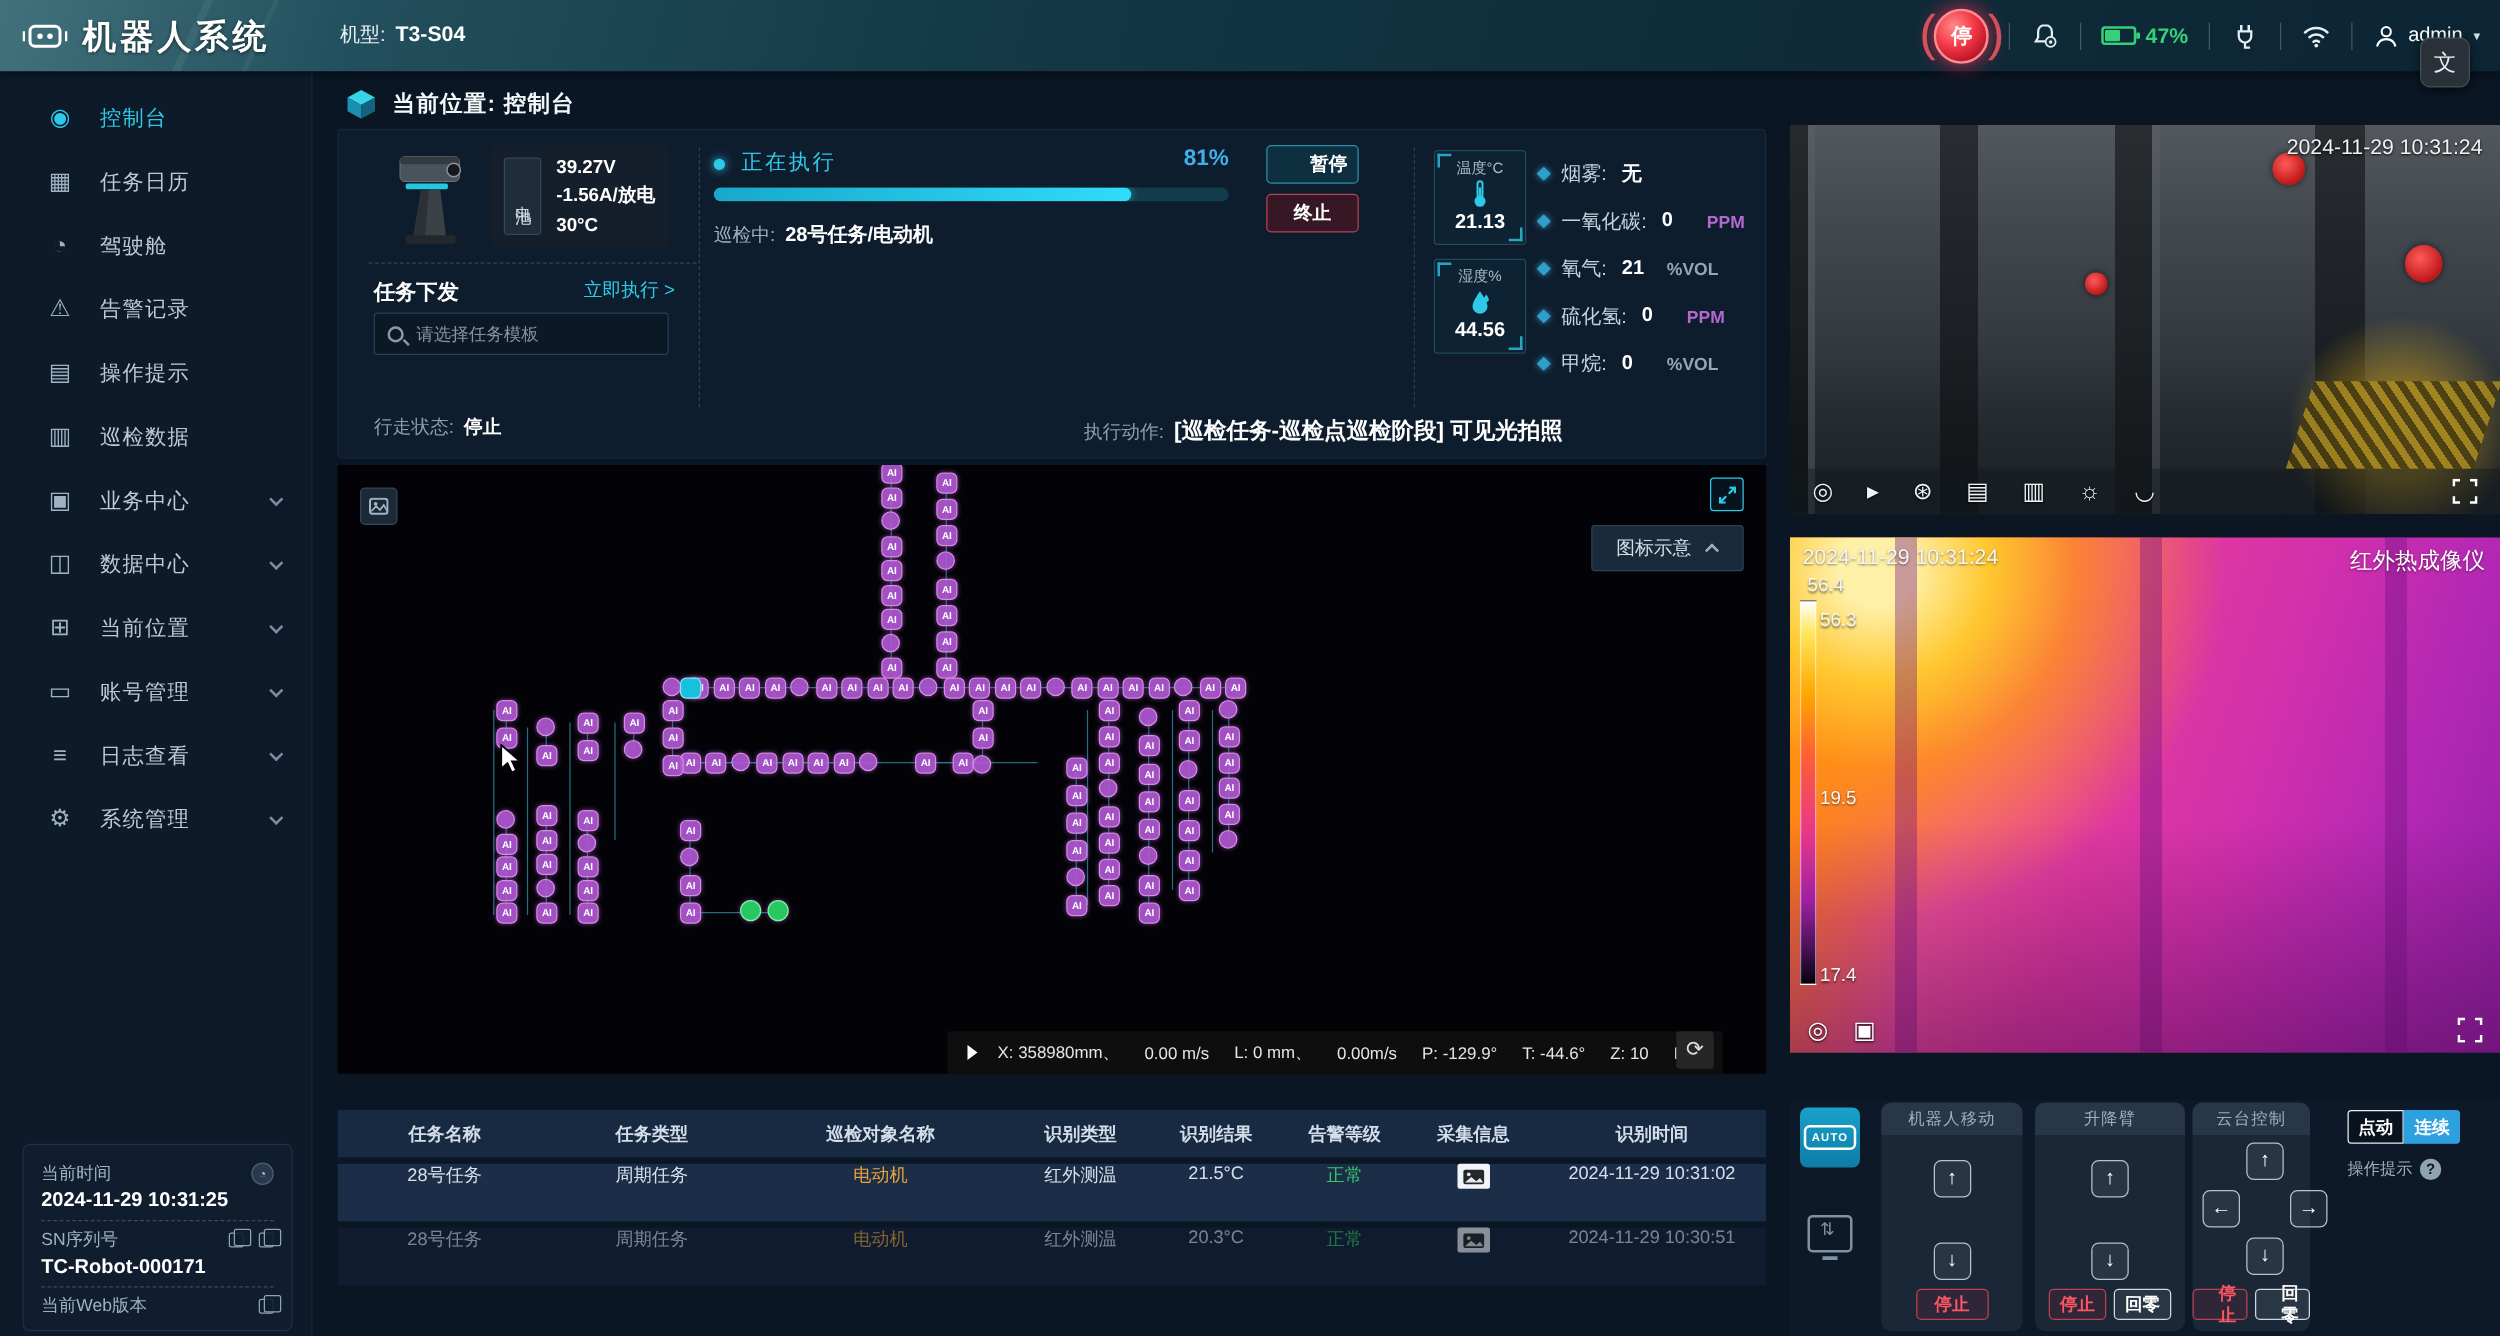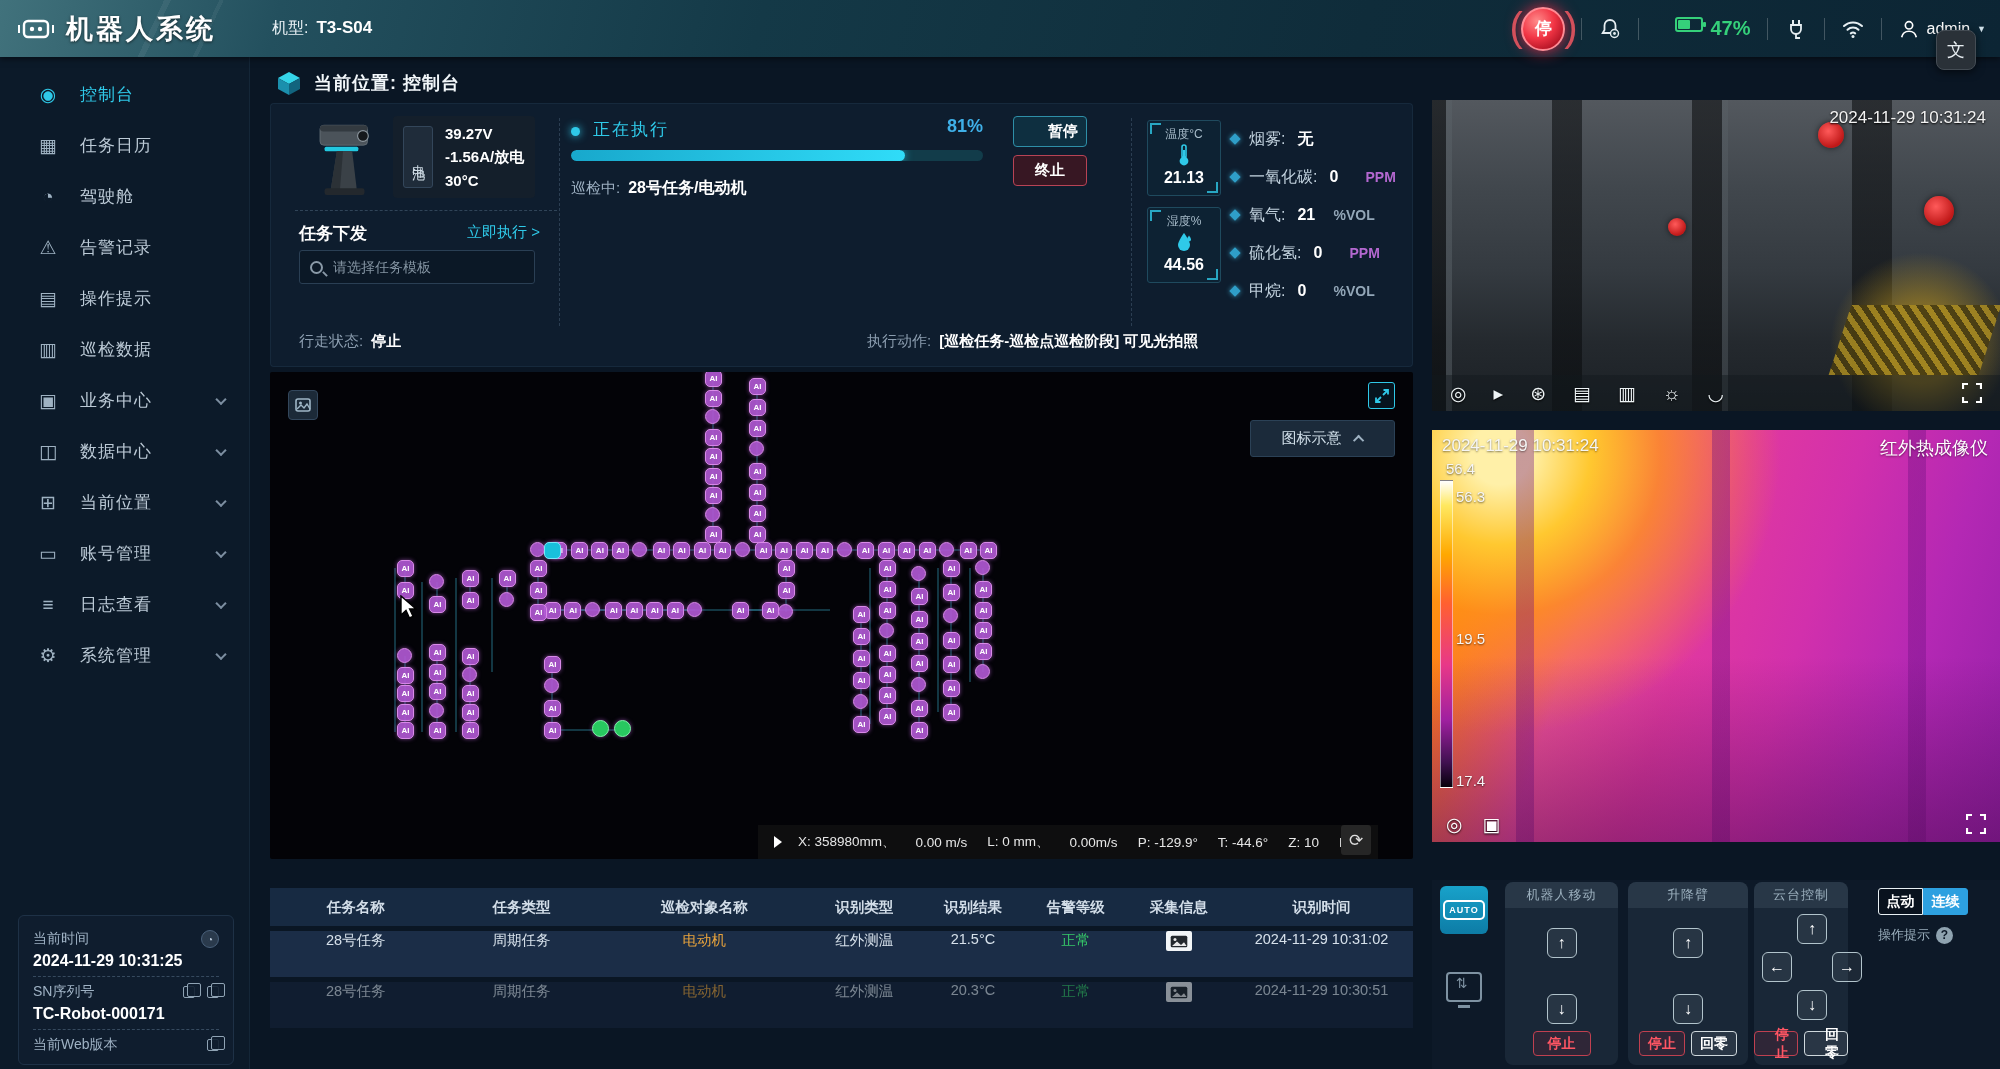--- a/index.html
+++ b/index.html
@@ -19,21 +19,21 @@
   .model b{margin-left:8px;font-size:17px;color:#fff;}
   .top-right{position:absolute;right:14px;top:0;height:57px;display:flex;align-items:center;gap:16px;}
   .tdiv{width:1px;height:22px;background:rgba(255,255,255,.22);}
   .stop-btn{position:relative;width:44px;height:44px;border-radius:50%;
     background:radial-gradient(circle at 35% 30%,#ff8a8a,#f23545 45%,#a80f20 85%);
     border:2px solid #ff8a94;box-shadow:0 0 16px rgba(255,40,70,.85);
     display:flex;align-items:center;justify-content:center;font-size:17px;font-weight:bold;color:#fff;cursor:pointer;}
   .stop-btn::before,.stop-btn::after{position:absolute;top:50%;transform:translateY(-54%);font-size:40px;color:rgba(255,90,100,.8);font-weight:normal;}
   .stop-btn::before{content:"(";left:-14px;}
   .stop-btn::after{content:")";right:-14px;}
-  .bat{display:flex;align-items:flex-start;gap:7px;color:#35d07a;font-size:20px;font-weight:bold;margin-left:20px;}
+  .bat{display:flex;align-items:center;gap:7px;color:#35d07a;font-size:17px;font-weight:bold;}
   .bat-shell{position:relative;width:28px;height:15px;border:2px solid #35d07a;border-radius:3px;}
   .bat-shell::after{content:"";position:absolute;right:-5px;top:3px;width:3px;height:5px;background:#35d07a;border-radius:1px;}
   .bat-fill{position:absolute;left:1px;top:1px;bottom:1px;background:#35d07a;border-radius:1px;}
   .ticon{width:24px;height:24px;color:#e6eef2;}
   .admin{display:flex;align-items:center;gap:7px;color:#fff;font-size:16px;cursor:pointer;}
   .caret{font-size:9px;color:#cfe0e8;}
   .translate{position:absolute;right:24px;top:30px;width:40px;height:40px;border-radius:8px;
     background:#2a3138;border:1px solid #444c54;box-shadow:0 2px 8px rgba(0,0,0,.6);
     display:flex;align-items:center;justify-content:center;font-size:18px;color:#e8eef2;z-index:60;cursor:pointer;}
 
@@ -90,21 +90,21 @@
   .btn-pause{left:742px;top:12px;background:#0e2f40;border:1px solid #2e8fa8;padding-left:26px;}
   .btn-stop{left:742px;top:51px;background:#371723;border:1px solid #b84355;}
   .cards{position:absolute;left:306px;top:118px;display:flex;gap:15px;}
   .card{position:relative;width:119px;height:84px;border-radius:3px;overflow:hidden;text-align:center;}
   .card::before{content:"";position:absolute;left:0;top:0;border-style:solid;border-width:13px 13px 0 0;border-color:var(--c) transparent transparent transparent;opacity:.9;}
   .card .cval{margin-top:16px;font-size:23px;font-weight:bold;color:var(--c);letter-spacing:1px;}
   .card .clab{margin-top:9px;font-size:12px;color:var(--c);opacity:.8;}
   .walk-row{position:absolute;left:28px;top:228px;font-size:15px;color:#8a9cae;}
   .walk-row b{color:#fff;margin-left:8px;font-size:15px;}
   .act-row{position:absolute;left:596px;top:228px;font-size:15px;color:#8a9cae;}
-  .act-row b{color:#fff;margin-left:8px;font-size:15px;}
+  .act-row b{color:#fff;margin-left:8px;font-size:18px;}
   
   .env-box{position:absolute;width:74px;height:76px;background:#0d2233;border:1px solid #1f4a5e;border-radius:3px;text-align:center;}
   .env-box::after{content:"";position:absolute;right:2px;bottom:2px;width:9px;height:9px;border-right:2px solid #2fc9e8;border-bottom:2px solid #2fc9e8;opacity:.8;}
   .env-box::before{content:"";position:absolute;left:2px;top:2px;width:9px;height:9px;border-left:2px solid #2fc9e8;border-top:2px solid #2fc9e8;opacity:.8;}
   .env-lab{margin-top:5px;font-size:12px;color:#a8bcCA;color:#a8bcca;}
   .env-val{font-size:16px;font-weight:bold;color:#fff;margin-top:2px;}
   .env-ico{height:24px;display:flex;align-items:center;justify-content:center;color:#2fc9e8;}
   .gas-list{position:absolute;left:960px;top:16px;}
   .gas-item{display:flex;align-items:center;height:38px;font-size:16px;}
   .gas-bullet{width:8px;height:8px;background:#2f9ec8;transform:rotate(45deg);margin-right:10px;box-shadow:0 0 5px rgba(60,180,220,.8);}
@@ -113,21 +113,21 @@
   .gas-unit{margin-left:12px;font-size:14px;font-weight:bold;}
   .gas-unit.ppm{color:#b468d0;}
   .gas-unit.vol{color:#93a7b8;}
 
   
   .map{position:absolute;left:270px;top:372px;width:1143px;height:487px;background:#030307;border-radius:2px;overflow:hidden;}
   .map-layers-btn{position:absolute;left:18px;top:18px;width:30px;height:30px;background:#1c2a38;border:1px solid #33475c;border-radius:4px;
     display:flex;align-items:center;justify-content:center;cursor:pointer;}
   .map-expand{position:absolute;right:18px;top:10px;width:27px;height:27px;border:1px solid #2fc9e8;border-radius:3px;background:rgba(8,28,40,.7);
     display:flex;align-items:center;justify-content:center;color:#2fc9e8;cursor:pointer;}
-  .legend-btn{position:absolute;right:18px;top:48px;width:145px;height:37px;background:#1b2a3a;border:1px solid #2b4156;border-radius:3px;
+  .legend-btn{position:absolute;right:18px;top:48px;width:122px;height:37px;background:#1b2a3a;border:1px solid #2b4156;border-radius:3px;
     display:flex;align-items:center;justify-content:center;gap:14px;font-size:15px;color:#d2e0ea;cursor:pointer;}
   .chev-up{width:8px;height:8px;border-left:2px solid #9fb2c2;border-top:2px solid #9fb2c2;transform:rotate(45deg) translateY(2px);}
   .mnode{position:absolute;width:17px;height:17px;margin-left:-8px;margin-top:-8px;border-radius:5px;
     background:rgba(176,88,210,.92);border:1px solid #d98ae8;color:#fff;font-size:8px;font-weight:bold;
     display:flex;align-items:center;justify-content:center;cursor:pointer;box-shadow:0 0 4px rgba(190,100,220,.6);}
   .mnode.rnd{border-radius:50%;width:15px;height:15px;}
   .mnode.cyan{background:#18c0dc;border-color:#7ae8f8;}
   .mnode.green{background:#28c860;border-color:#80f0a8;border-radius:50%;}
   .map-status{position:absolute;left:488px;bottom:0;height:34px;background:rgba(16,16,16,.85);
     display:flex;align-items:center;gap:20px;padding:0 16px;font-size:13.5px;color:#e6e6e6;white-space:nowrap;}

